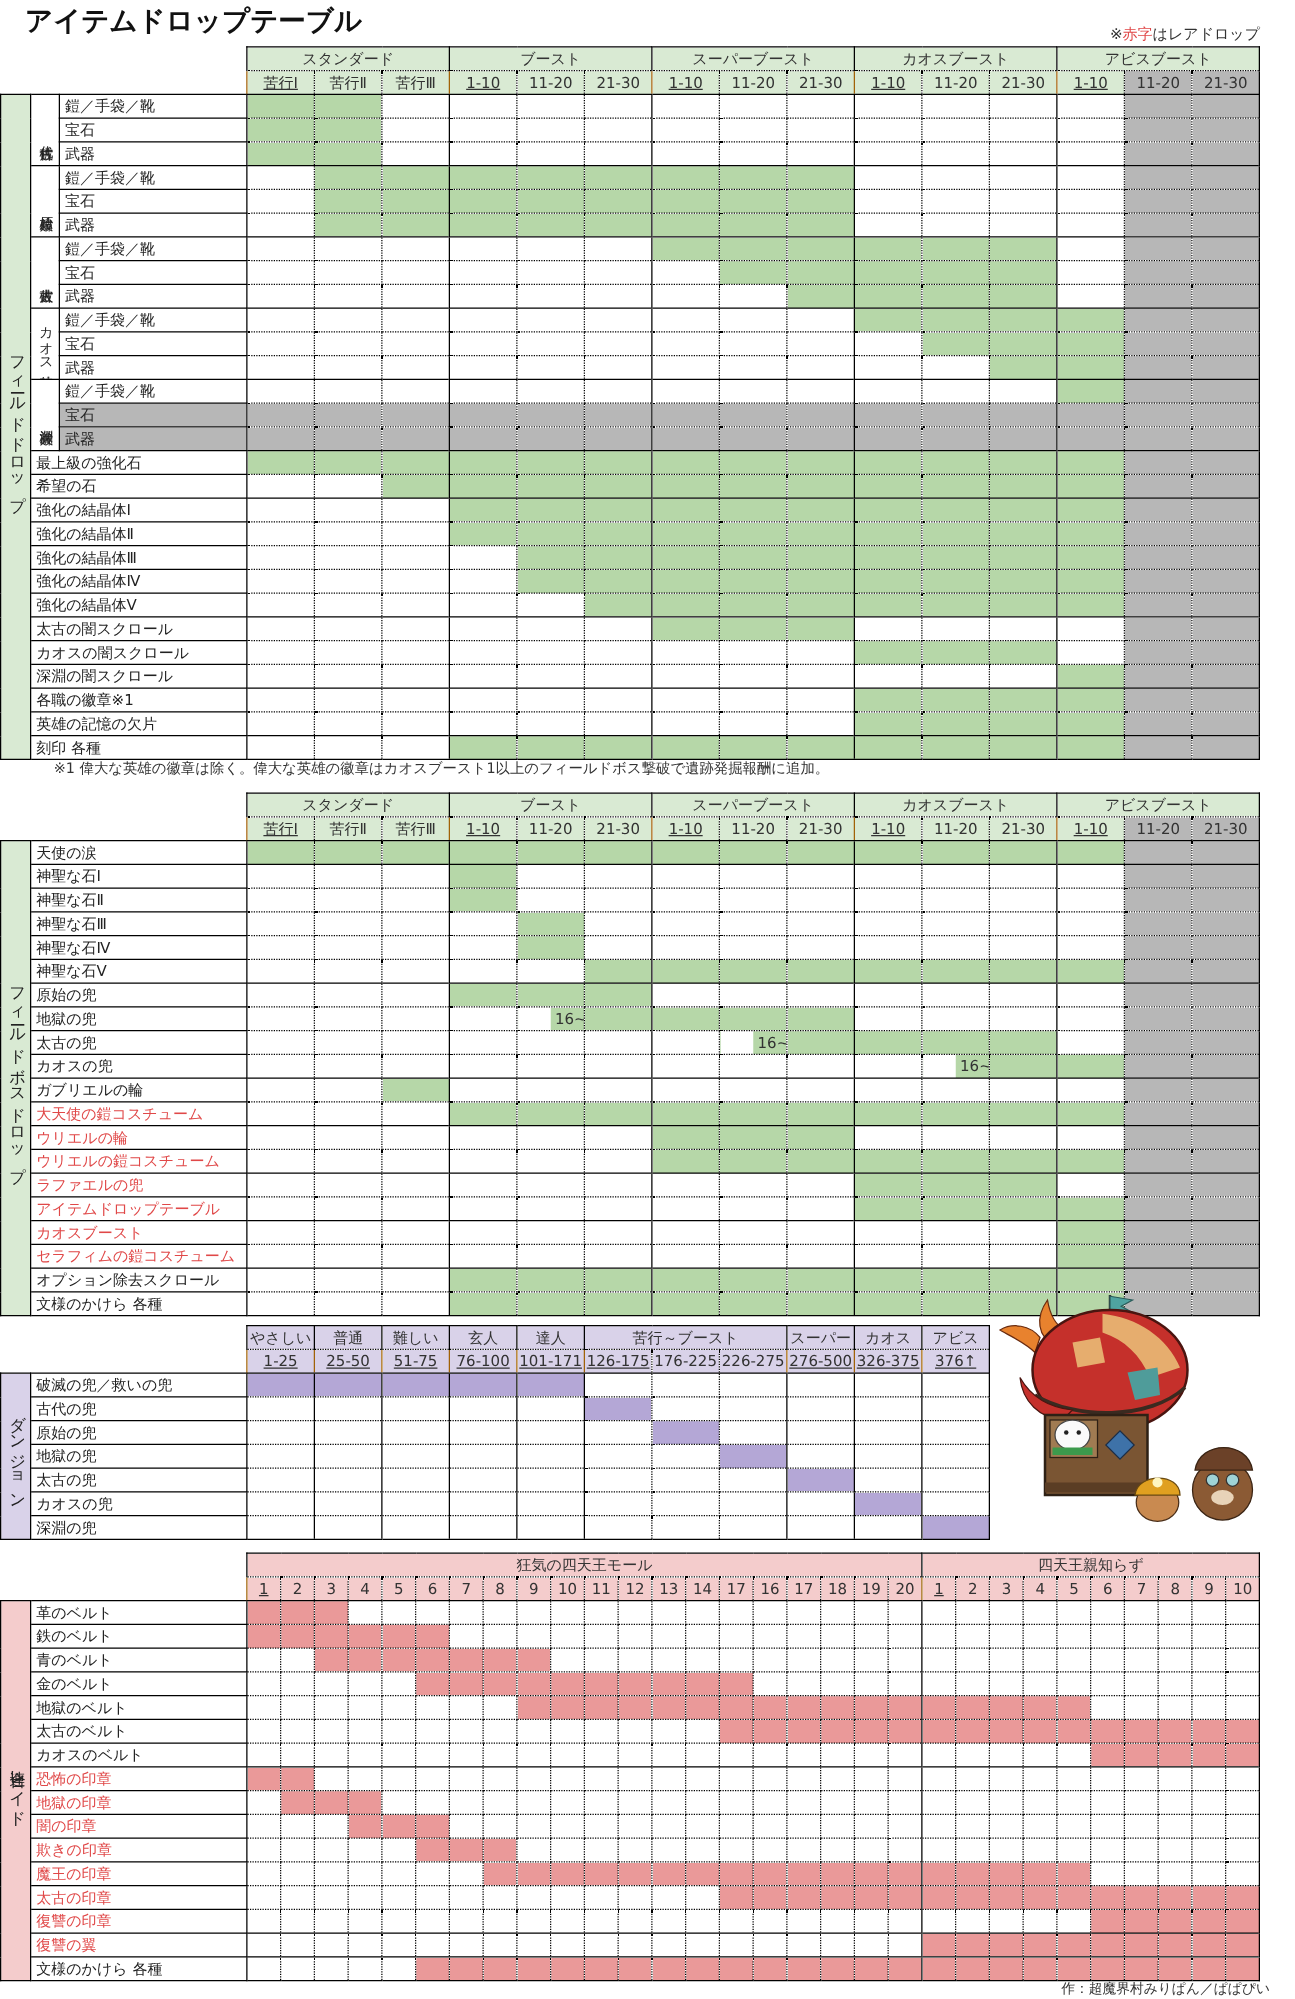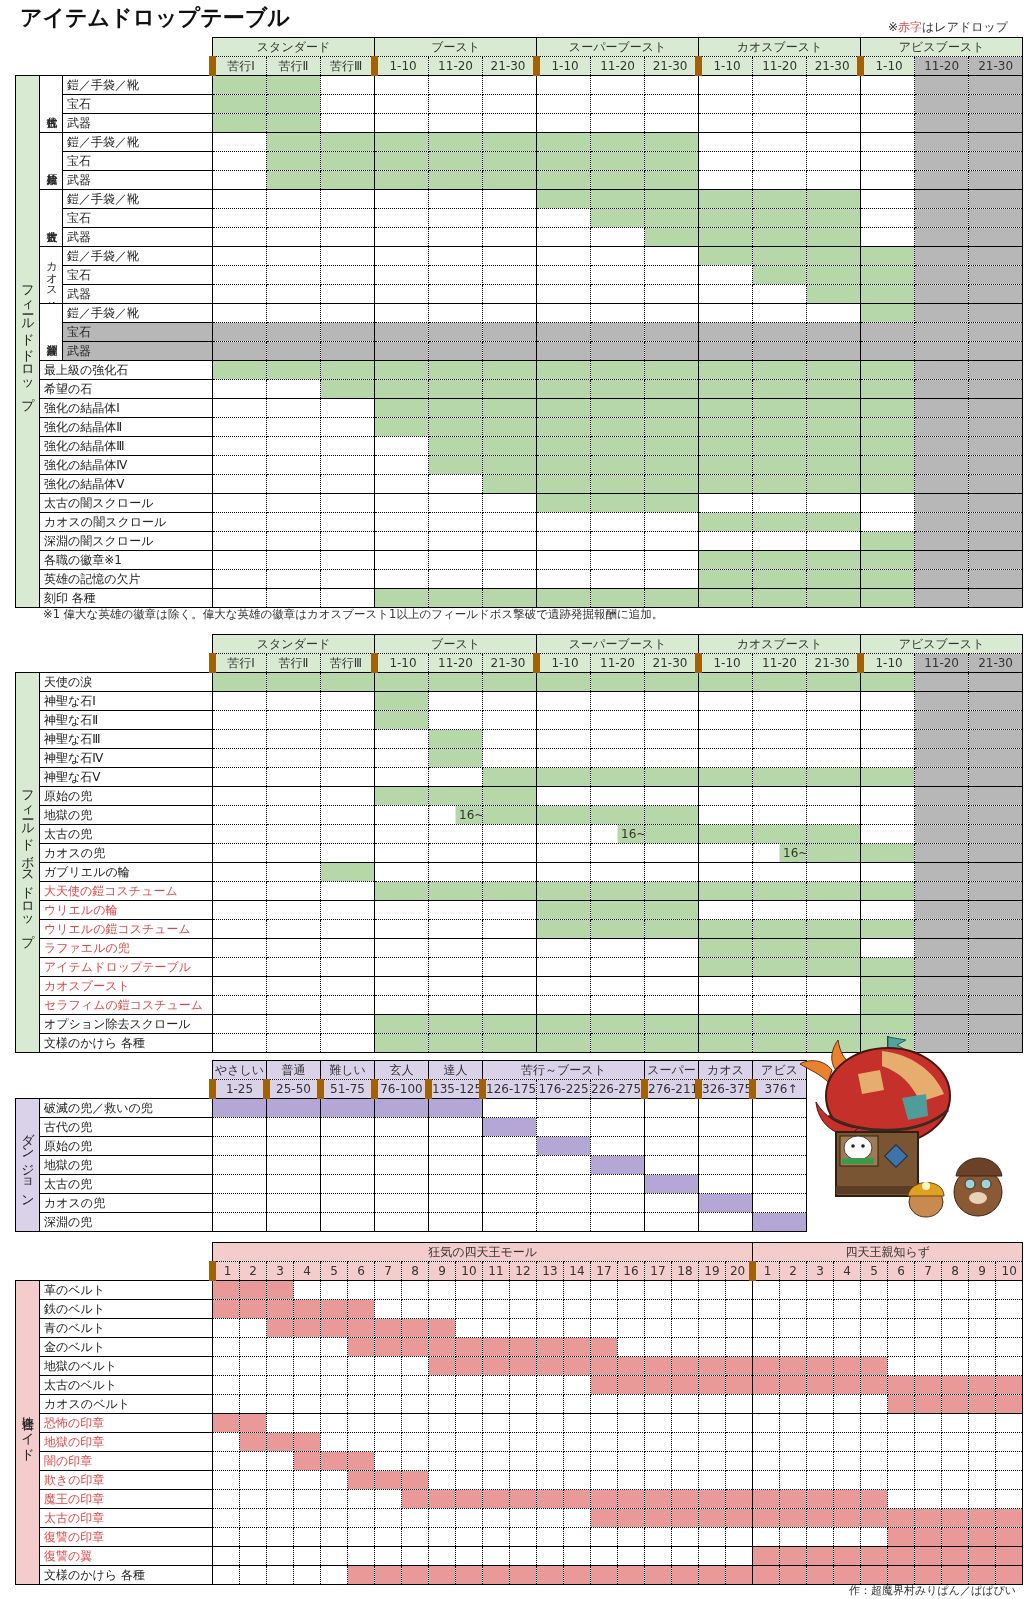--- a/index.html
+++ b/index.html
@@ -6,33 +6,33 @@
   body { width:1036px; height:1599px; position:relative; overflow:hidden;
          font-family:"DejaVu Sans","Liberation Sans",sans-serif; color:#222; }
   :root { --green:#b6d7a8; --hgreen:#d9ead3; --gray:#b7b7b7; --purple:#b4a7d6; --hpurple:#d9d2e9; --pink:#ea9999; --hpink:#f4cccc; --red:#e04848; }
 
   .title { position:absolute; left:20px; top:4px; margin:0; font-size:22px; line-height:28px; font-weight:bold; color:#111; }
   .legend { position:absolute; left:888px; top:20px; font-size:12px; line-height:14px; color:#333; white-space:nowrap; }
   .legend .hl { color:var(--red); }
   .footnote { position:absolute; left:43px; top:607px; font-size:11.5px; line-height:15px; color:#333; white-space:nowrap; }
   .credit { position:absolute; right:20px; top:1584px; font-size:11px; line-height:14px; color:#333; white-space:nowrap; }
 
-  .host { position:absolute; left:15px; }
+  .host { position:absolute; left:0; }
   #t-field { top:37px; }
   #t-boss { top:634px; }
   #t-dungeon { top:1060px; }
   #t-raid { top:1242px; }
 
   table.grid { border-collapse:collapse; table-layout:fixed; }
   .grid tr { height:19px; }
   .grid td, .grid th { padding:0; font-size:12px; line-height:16px; overflow:hidden; white-space:nowrap; text-align:center; font-weight:normal; background:#fff; }
   .grid th.corner { border:none; background:#fff; }
   .grid th.gh { border:1px solid #000; border-bottom:1px dotted #000; color:#333; }
   .grid th.ch { border-top:1px dotted #000; border-left:1px dotted #000; border-right:1px dotted #000; border-bottom:1px solid #000; color:#333; }
-  .grid th.ch.gs { border-left:7px solid #a16207; }
+  .grid th.ch.gs { border-left:1px solid #a16207;text-decoration:underline; }
   .grid th.ch.last { border-right:1px solid #000; }
   .grid .hg { background:var(--hgreen); }
   .grid .hp { background:var(--hpurple);margin-top:12px; }
   .grid .hk { background:var(--hpink);margin-left:33px; }
   .grid th.dis { background:var(--gray); }
 
   .grid td.c { border:1px dotted #000; }
   .grid td.c.gs { border-left:1px solid #000; }
   .grid td.c.last { border-right:1px solid #000; }
   .grid tr.blk td { border-top:1px solid #000; }
@@ -1067,25 +1067,25 @@
           <th class="gh hp" colspan="3">苦行～ブースト</th>
           <th class="gh hp" colspan="1">スーパー</th>
           <th class="gh hp" colspan="1">カオス</th>
           <th class="gh hp" colspan="1">アビス</th>
         </tr>
         <tr>
           <th class="ch hp gs">1-25</th>
           <th class="ch hp gs">25-50</th>
           <th class="ch hp gs">51-75</th>
           <th class="ch hp gs">76-100</th>
-          <th class="ch hp gs">135-125</th>
+          <th class="ch hp gs">101-171</th>
           <th class="ch hp gs">126-175</th>
           <th class="ch hp">176-225</th>
           <th class="ch hp">226-275</th>
-          <th class="ch hp gs">276-211</th>
+          <th class="ch hp gs">276-500</th>
           <th class="ch hp gs">326-375</th>
           <th class="ch hp gs last">376↑</th>
         </tr>
       </thead>
       <tbody>
         <tr class="blk">
           <td class="cat cp" rowspan="7"><div class="vt">ダンジョン</div></td>
           <td class="lab">破滅の兜／救いの兜</td>
           <td class="c gs on fp"></td>
           <td class="c gs on fp"></td>

